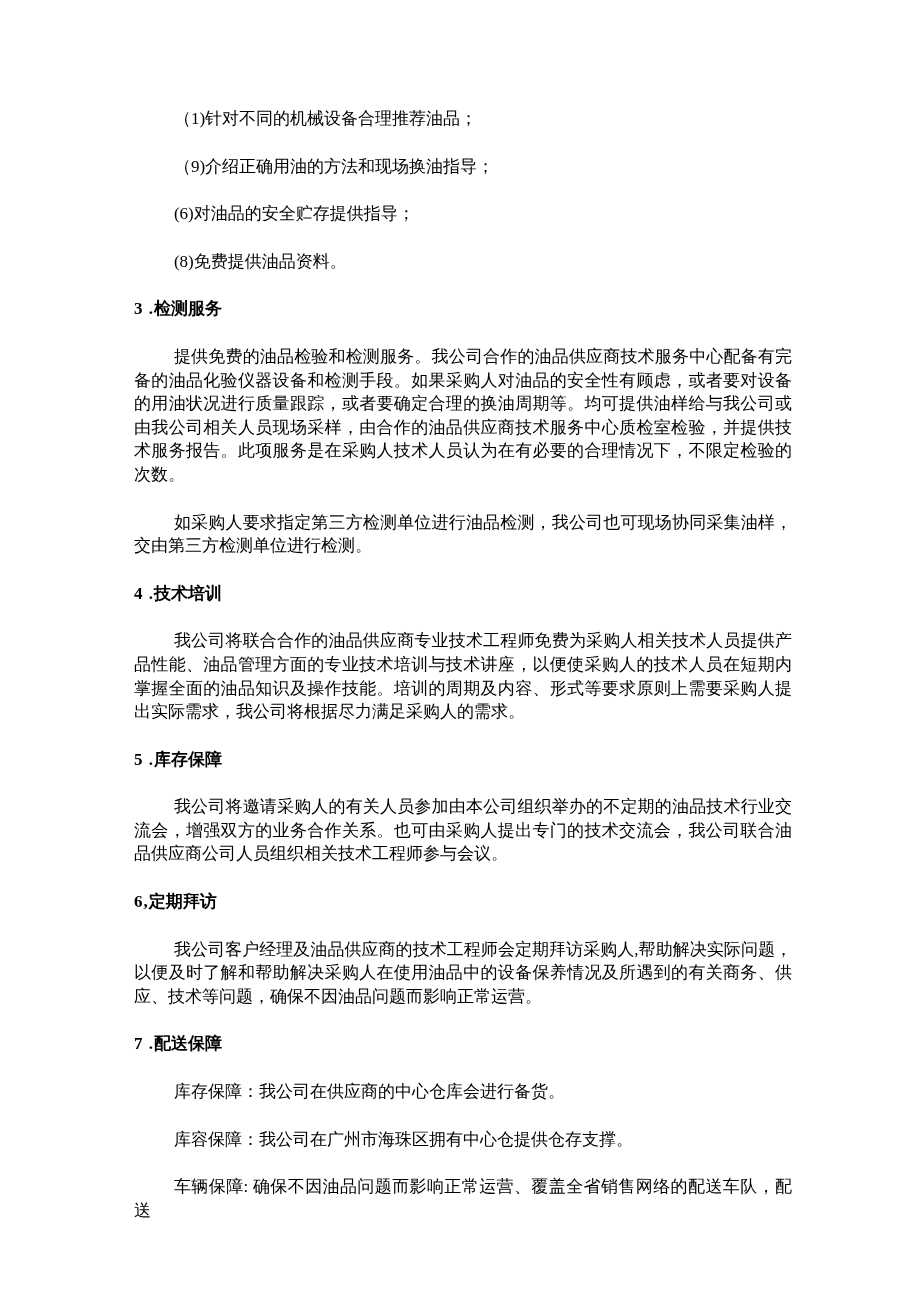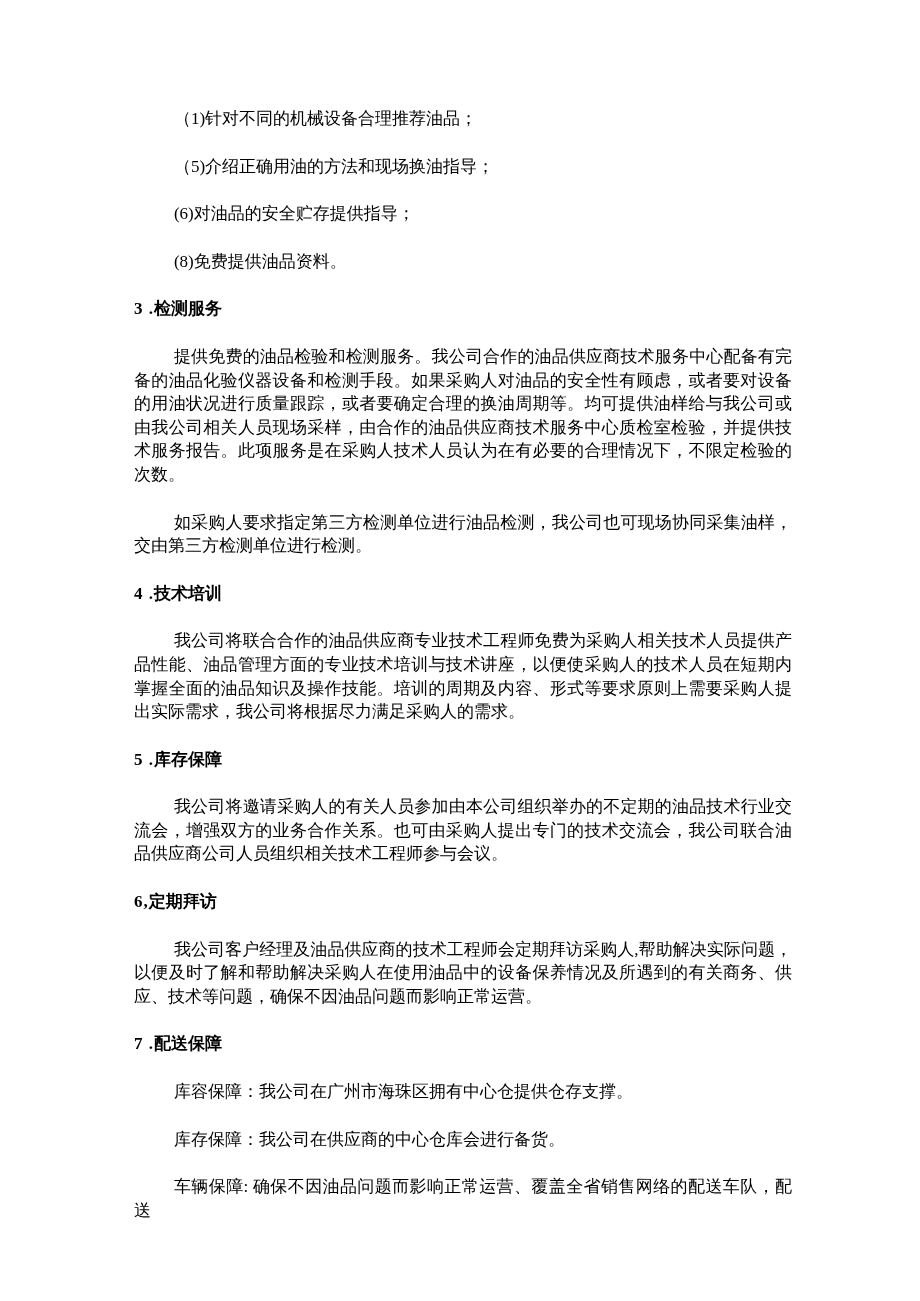--- a/index.html
+++ b/index.html
@@ -45,21 +45,21 @@
     font-weight: bold;
   }
 </style>
 </head>
 <body>
 
 <div class="page">
 
   <div class="intro-list">
     <p class="para">（1)针对不同的机械设备合理推荐油品；</p>
-    <p class="para">（5)介绍正确用油的方法和现场换油指导；</p>
+    <p class="para">（9)介绍正确用油的方法和现场换油指导；</p>
     <p class="para">(6)对油品的安全贮存提供指导；</p>
     <p class="para">(8)免费提供油品资料。</p>
   </div>
 
   <section>
     <h2 class="sec-heading"><span class="sec-num"><span>3</span><span> .</span></span><span class="sec-title">检测服务</span></h2>
     <p class="para">提供免费的油品检验和检测服务。我公司合作的油品供应商技术服务中心配备有完备的油品化验仪器设备和检测手段。如果采购人对油品的安全性有顾虑，或者要对设备的用油状况进行质量跟踪，或者要确定合理的换油周期等。均可提供油样给与我公司或由我公司相关人员现场采样，由合作的油品供应商技术服务中心质检室检验，并提供技术服务报告。此项服务是在采购人技术人员认为在有必要的合理情况下，不限定检验的次数。</p>
     <p class="para">如采购人要求指定第三方检测单位进行油品检测，我公司也可现场协同采集油样，交由第三方检测单位进行检测。</p>
   </section>
 
@@ -73,18 +73,18 @@
     <p class="para">我公司将邀请采购人的有关人员参加由本公司组织举办的不定期的油品技术行业交流会，增强双方的业务合作关系。也可由采购人提出专门的技术交流会，我公司联合油品供应商公司人员组织相关技术工程师参与会议。</p>
   </section>
 
   <section>
     <h2 class="sec-heading"><span class="sec-num"><span>6</span><span>,</span></span><span class="sec-title">定期拜访</span></h2>
     <p class="para">我公司客户经理及油品供应商的技术工程师会定期拜访采购人,帮助解决实际问题，以便及时了解和帮助解决采购人在使用油品中的设备保养情况及所遇到的有关商务、供应、技术等问题，确保不因油品问题而影响正常运营。</p>
   </section>
 
   <section>
     <h2 class="sec-heading"><span class="sec-num"><span>7</span><span> .</span></span><span class="sec-title">配送保障</span></h2>
+    <p class="para">库存保障：我公司在供应商的中心仓库会进行备货。</p>
     <p class="para">库容保障：我公司在广州市海珠区拥有中心仓提供仓存支撑。</p>
-    <p class="para">库存保障：我公司在供应商的中心仓库会进行备货。</p>
     <p class="para">车辆保障: 确保不因油品问题而影响正常运营、覆盖全省销售网络的配送车队，配送</p>
   </section>
 
 </div>
 
 </body></html>

